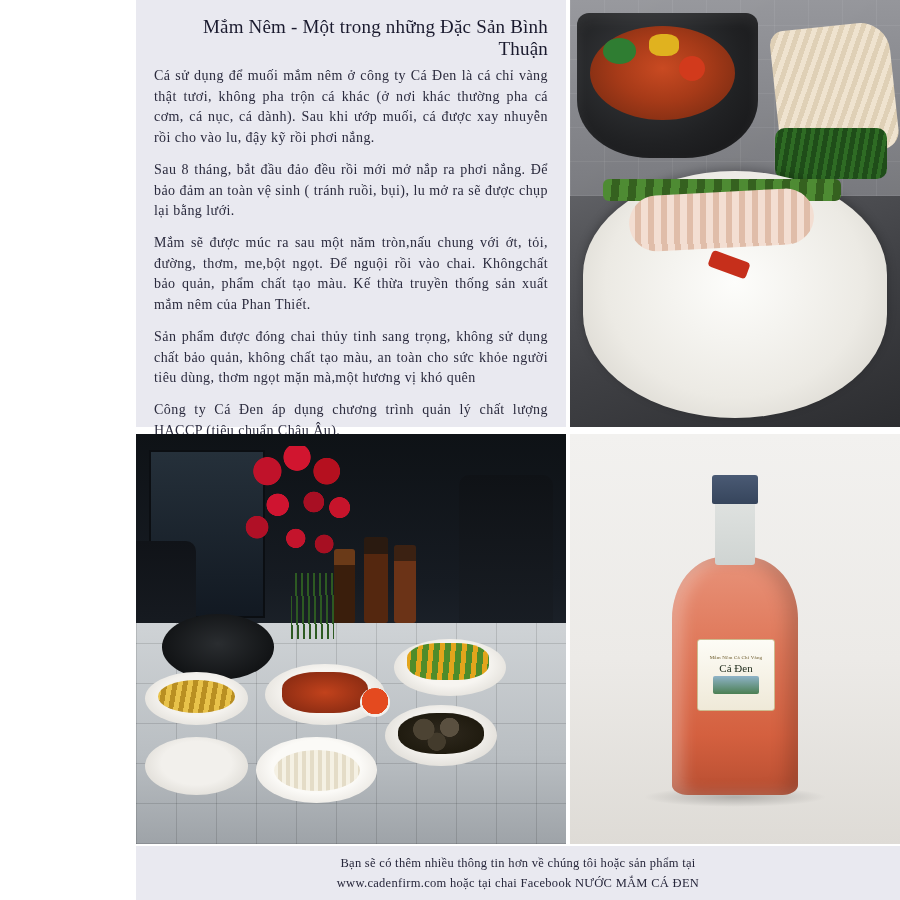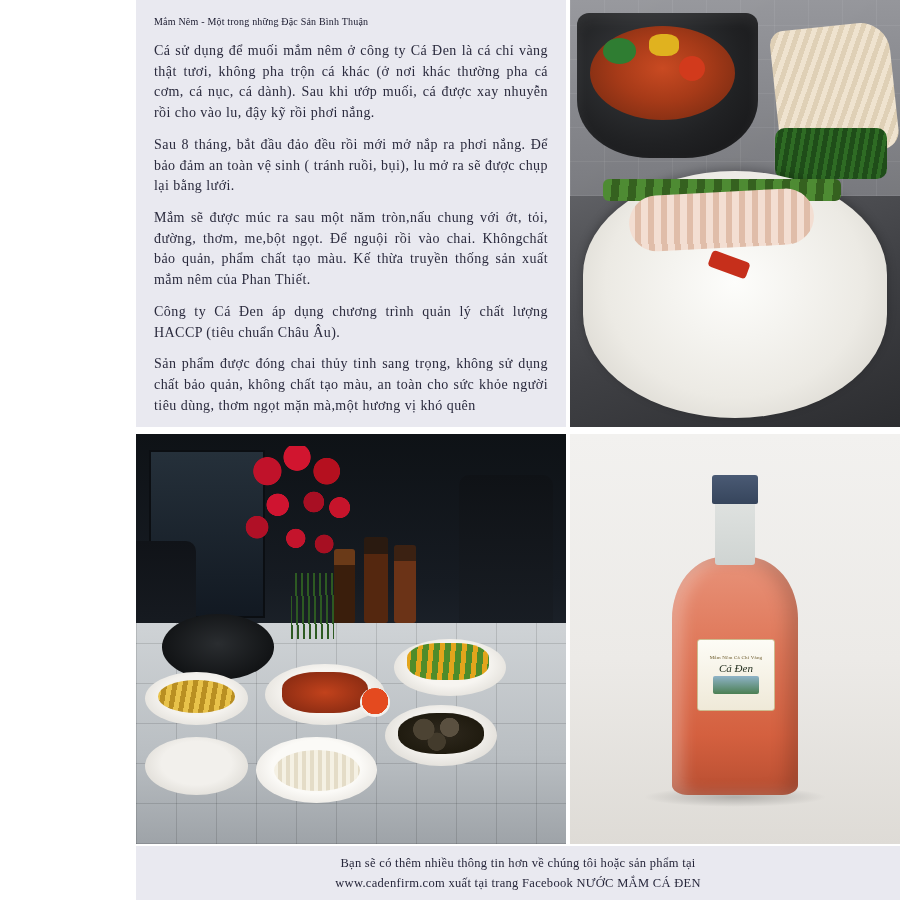--- a/index.html
+++ b/index.html
@@ -34,24 +34,24 @@
     left: 0;
     top: 0;
     width: 430px;
     height: 427px;
     background: #e9e9f0;
     box-sizing: border-box;
     padding: 14px 18px 10px 18px;
   }
   .article-title {
     font-family: "Liberation Serif", serif;
-    font-size: 10px;
+    font-size: 19px;
     color: #1a1a2e;
-    text-align: left;
-    margin: 2px 0 14px 0;
+    text-align: right;
+    margin: 2px 0 6px 0;
     letter-spacing: 0.2px;
   }
   .article p {
     font-family: "Liberation Serif", serif;
     font-size: 14px;
     line-height: 1.48;
     color: #2a2a3d;
     text-align: justify;
     margin: 0 0 11px 0;
     letter-spacing: 0.45px;
@@ -280,39 +280,39 @@
   }
   .sb-neck { position:absolute; left:44%; top:16%; width:12%; height:16%;
     background: linear-gradient(180deg,#dfe2e0, #cfd4d2);
     border-radius: 3px; }
   .sb-cap { position:absolute; left:43%; top:10%; width:14%; height:7%;
     background: linear-gradient(180deg,#4a5a74, #36455c); border-radius: 3px 3px 2px 2px; }
   .sb-label { position:absolute; left:38.5%; top:50%; width:23%; height:17%;
     background: linear-gradient(180deg,#fdfcf6,#efe9d8); border:1px solid #cdbb8e; border-radius:3px;
     display:flex; flex-direction:column; align-items:center; justify-content:center; gap:2px; }
   .sb-label-top { font-family:"Liberation Serif", serif; font-size:5px; color:#6b5a2a; letter-spacing:.2px; }
-  .sb-label-main { font-family:"Liberation Serif", serif; font-size:11px; color:#1d2a1a; font-style:italic; }
+  .sb-label-main { font-family:"Liberation Serif", serif; font-size:11px; color:#1d2a1a; }
   .sb-label-img { width:60%; height:26%; background: linear-gradient(180deg,#8fb3c8,#4b7f53); border-radius:2px; }
 </style>
 </head>
 <body>
 
 <div class="page">
 
   <div class="left-gutter"></div>
 
   <div class="top-row">
 
     <div class="article">
       <div class="article-title">Mắm Nêm - Một trong những Đặc Sản Bình Thuận</div>
       <p>Cá sử dụng để muối mắm nêm ở công ty Cá Đen là cá chỉ vàng thật tươi, không pha trộn cá khác (ở nơi khác thường pha cá cơm, cá nục, cá dành). Sau khi ướp muối, cá được xay nhuyễn rồi cho vào lu, đậy kỹ rồi phơi nắng.</p>
       <p>Sau 8 tháng, bắt đầu đảo đều rồi mới mở nắp ra phơi nắng. Để bảo đảm an toàn vệ sinh ( tránh ruồi, bụi), lu mở ra sẽ được chụp lại bằng lưới.</p>
       <p>Mắm sẽ được múc ra sau một năm tròn,nấu chung với ớt, tỏi, đường, thơm, me,bột ngọt. Để nguội rồi vào chai. Khôngchất bảo quản, phẩm chất tạo màu. Kế thừa truyền thống sản xuất mắm nêm của Phan Thiết.</p>
+      <p>Sản phẩm được đóng chai thủy tinh sang trọng, không sử dụng chất bảo quản, không chất tạo màu, an toàn cho sức khỏe người tiêu dùng, thơm ngọt mặn mà,một hương vị khó quên</p>
       <p>Công ty Cá Đen áp dụng chương trình quản lý chất lượng HACCP (tiêu chuẩn Châu Âu).</p>
-      <p>Sản phẩm được đóng chai thủy tinh sang trọng, không sử dụng chất bảo quản, không chất tạo màu, an toàn cho sức khỏe người tiêu dùng, thơm ngọt mặn mà,một hương vị khó quên</p>
     </div>
 
     <div class="photo photo-topright">
       <div class="hp-bg"></div>
       <div class="hp-tile"></div>
       <div class="hp-pot"></div>
       <div class="hp-soup"></div>
       <div class="hp-veg1"></div>
       <div class="hp-veg2"></div>
       <div class="hp-veg3"></div>
@@ -367,16 +367,16 @@
         <div class="sb-label-top">Mắm Nêm Cá Chỉ Vàng</div>
         <div class="sb-label-main">Cá Đen</div>
         <div class="sb-label-img"></div>
       </div>
     </div>
 
   </div>
 
   <div class="footer">
     <div class="footer-line">Bạn sẽ có thêm nhiều thông tin hơn về chúng tôi hoặc sản phẩm tại</div>
-    <div class="footer-line">www.cadenfirm.com xuất tại trang Facebook NƯỚC MẮM CÁ ĐEN</div>
+    <div class="footer-line">www.cadenfirm.com hoặc tại chai Facebook NƯỚC MẮM CÁ ĐEN</div>
   </div>
 
 </div>
 
 </body></html>

